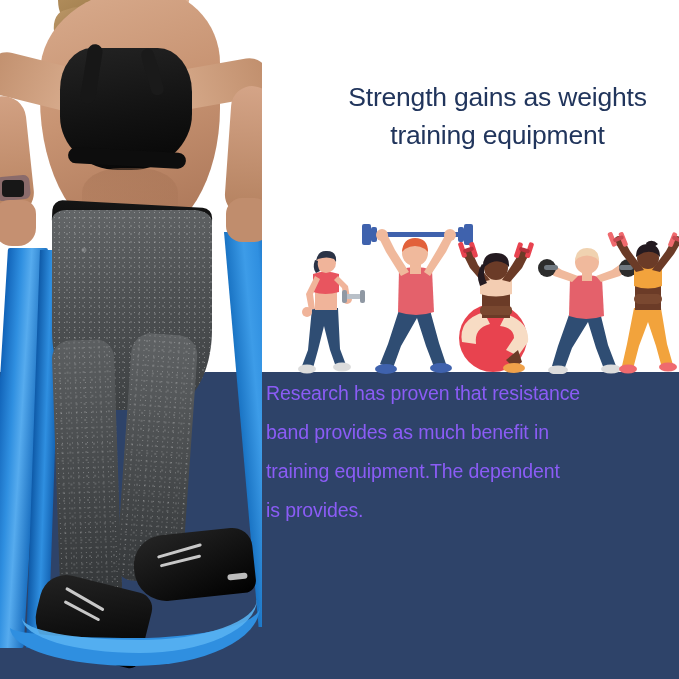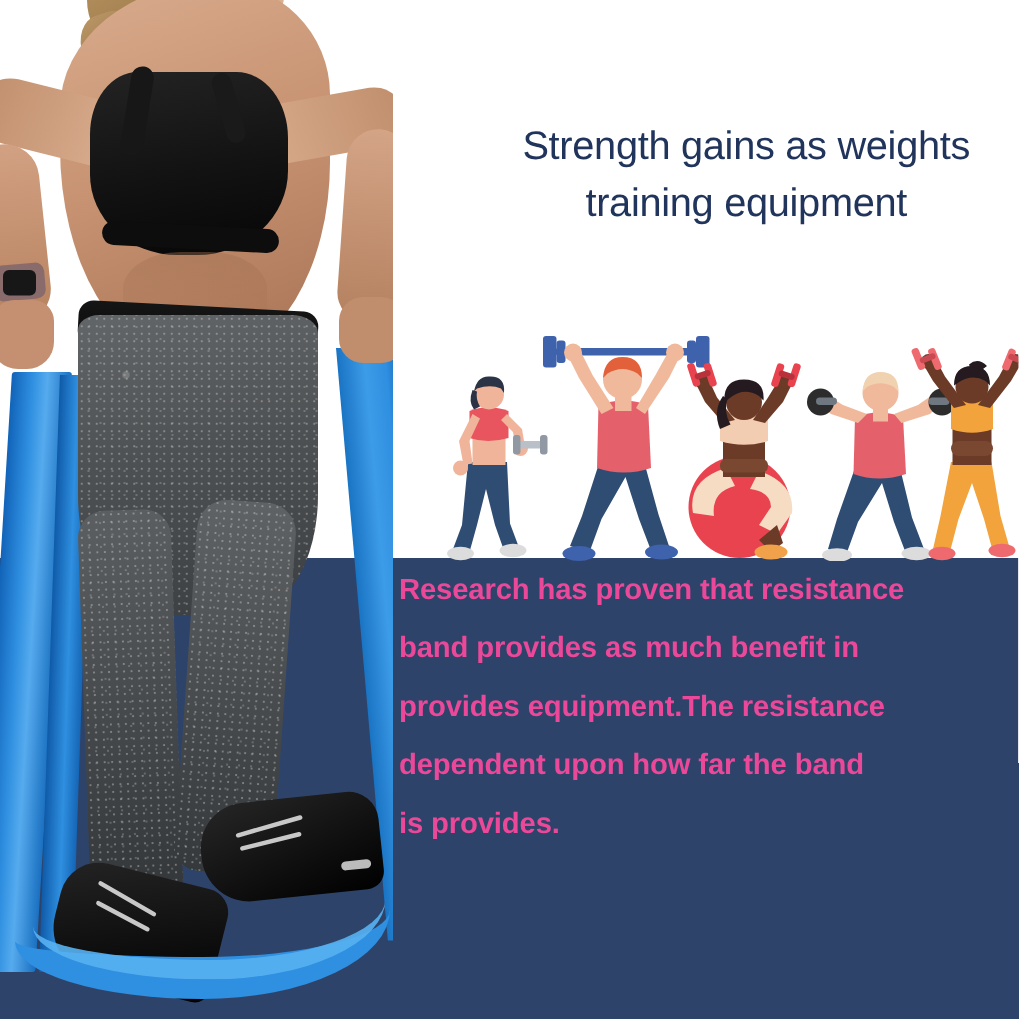--- a/index.html
+++ b/index.html
@@ -391,25 +391,24 @@
     line-height: 38px;
     letter-spacing: -0.2px;
   }
 
   
   .body-copy {
     position: absolute;
     left: 266px;
     top: 374px;
     width: 408px;
-    color: #ec4899;
+    color: #8b5cf6;
     font-size: 19.5px;
     line-height: 39px;
     letter-spacing: -0.1px;
-    font-weight: bold;
   }
   .body-copy span { display: block; white-space: nowrap; }
 </style>
 </head>
 <body>
 
 <div id="page">
 
   <div class="navy-panel"></div>
 
@@ -615,18 +614,17 @@
         <path d="M34 25 Q34 12 46 12 Q58 12 58 25 L55 22 Q46 17 37 23 Z" fill="#241a20"></path>
         <path d="M44 11 Q50 6 56 12 L52 15 Q48 12 45 14 Z" fill="#241a20"></path>
       </g>
     </svg>
 
   </div>
 
   <div class="body-copy">
     <span>Research has proven that resistance</span>
     <span>band provides as much benefit in</span>
-    <span>provides equipment.The resistance</span>
-    <span>dependent upon how far the band</span>
+    <span>training equipment.The dependent</span>
     <span>is provides.</span>
   </div>
 
 </div>
 
 </body></html>

